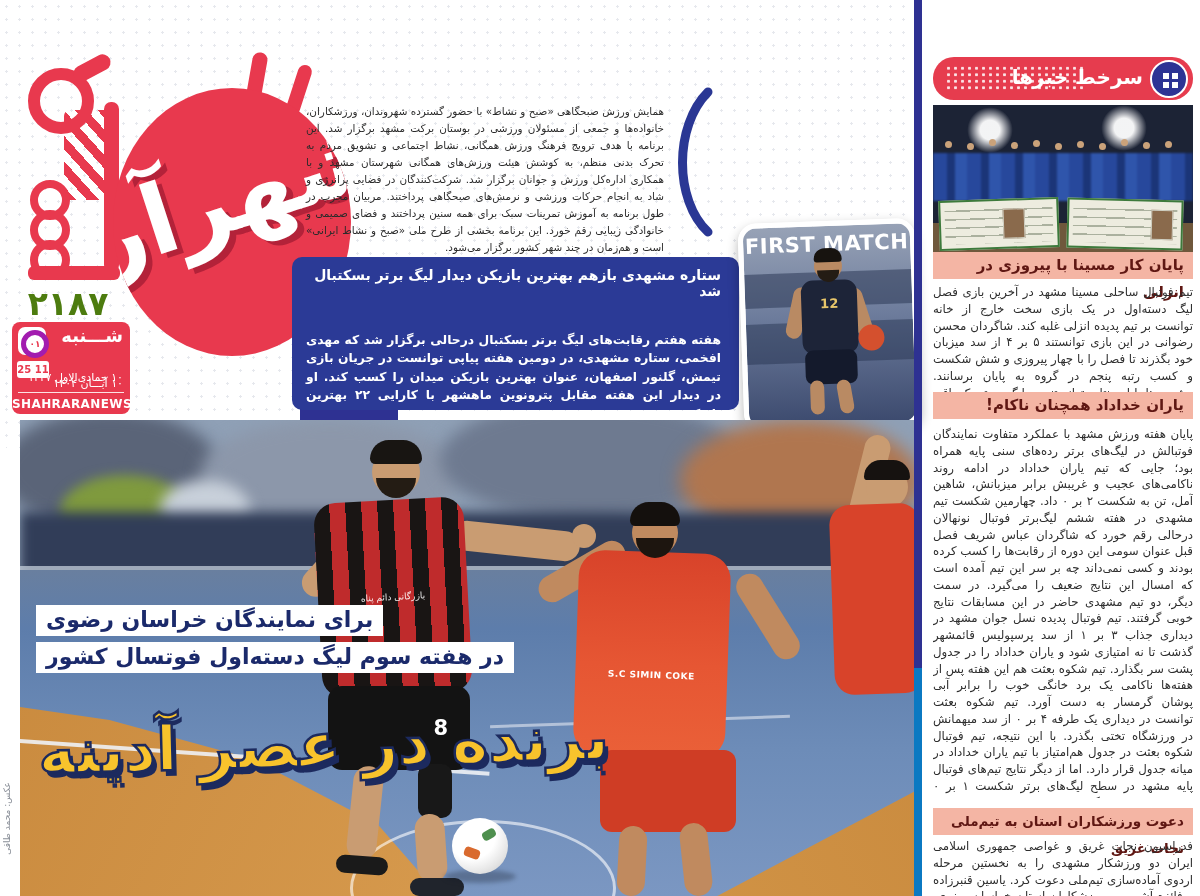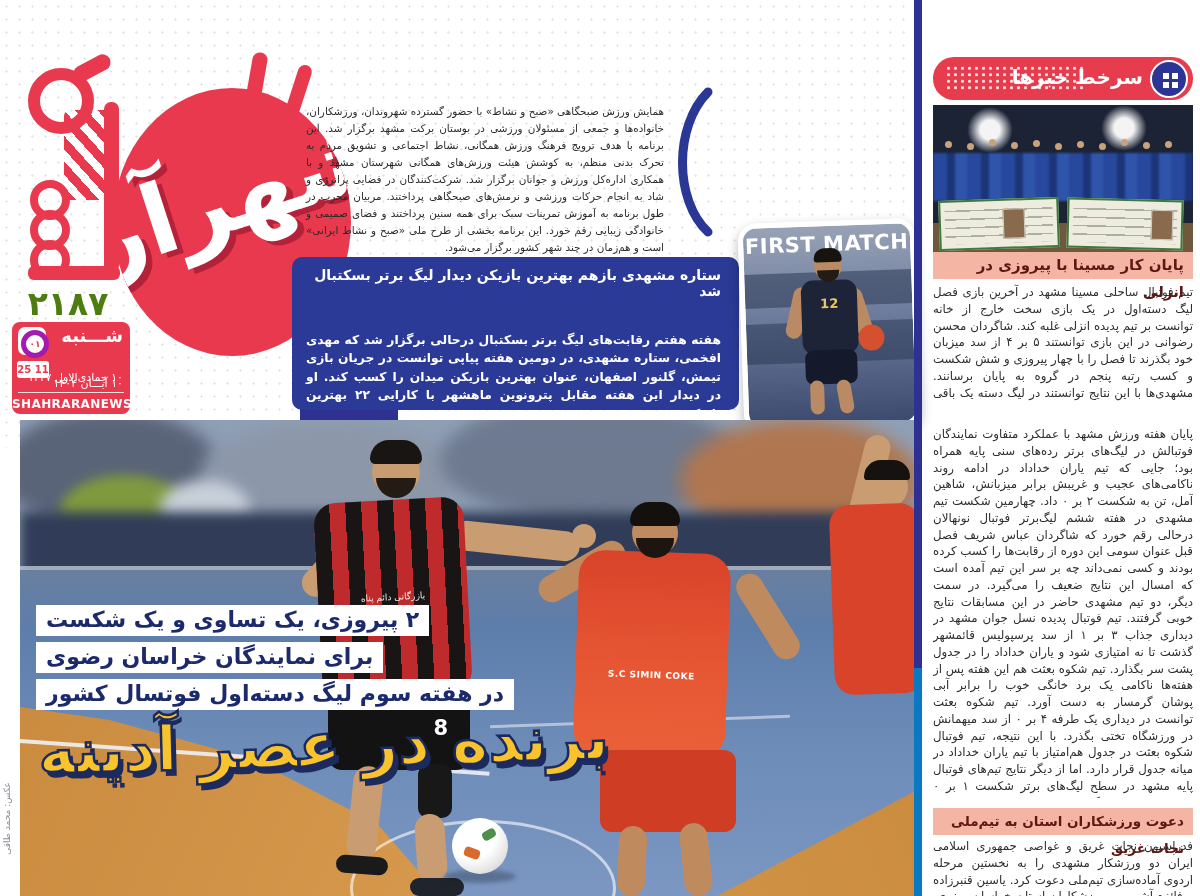--- a/index.html
+++ b/index.html
@@ -269,21 +269,20 @@
     <div class="pC-hair"></div>
     <div class="pC-torso"></div>
 
     <div class="ball-shadow"></div>
     <div class="ball">
       <div class="ball-m1"></div>
       <div class="ball-m2"></div>
     </div>
 
     <div class="deck">
-      <div class="deck-strip">۲ پیروزی، یک تساوی و یک شکست</div>
       <div class="deck-strip">برای نمایندگان خراسان رضوی</div>
       <div class="deck-strip">در هفته سوم لیگ دسته‌اول فوتسال کشور</div>
     </div>
     <div class="mp-headline">برنده در عصر آدینه</div>
   </div>
   <div class="abs photo-credit">عکس: محمد طاقی</div>
 
   <div class="abs divider-top"></div>
   <div class="abs divider-bottom"></div>
 
@@ -309,20 +308,23 @@
       <div class="sbp-banner-lines"></div>
       <div class="sbp-portrait" style="left:82px;top:8px;"></div>
     </div>
   </div>
 
   <div class="abs sb-band" style="top:252px;height:27px;">
     <span class="sb-band-text" style="font-size:15px;line-height:27px;">پایان کار مسینا با پیروزی در انزلی</span>
   </div>
   <div class="abs sb-body" style="top:284px;height:120px;">تیم فوتبال ساحلی مسینا مشهد در آخرین بازی فصل لیگ دسته‌اول در یک بازی سخت خارج از خانه توانست بر تیم پدیده انزلی غلبه کند. شاگردان محسن رضوانی در این بازی توانستند ۵ بر ۴ از سد میزبان خود بگذرند تا فصل را با چهار پیروزی و شش شکست و کسب رتبه پنجم در گروه به پایان برسانند. مشهدی‌ها با این نتایج توانستند در لیگ دسته یک باقی بمانند و از سقوط فرار کردند.</div>
 
+  <div class="abs sb-band" style="top:392px;height:27px;">
+    <span class="sb-band-text" style="font-size:15px;line-height:27px;">یاران خداداد همچنان ناکام!</span>
+  </div>
   <div class="abs sb-body" style="top:426px;height:372px;">پایان هفته ورزش مشهد با عملکرد متفاوت نمایندگان فوتبالش در لیگ‌های برتر رده‌های سنی پایه همراه بود؛ جایی که تیم یاران خداداد در ادامه روند ناکامی‌های عجیب و غریبش برابر میزبانش، شاهین آمل، تن به شکست ۲ بر ۰ داد. چهارمین شکست تیم مشهدی در هفته ششم لیگ‌برتر فوتبال نونهالان درحالی رقم خورد که شاگردان عباس شریف فصل قبل عنوان سومی این دوره از رقابت‌ها را کسب کرده بودند و کسی نمی‌داند چه بر سر این تیم آمده است که امسال این نتایج ضعیف را می‌گیرد. در سمت دیگر، دو تیم مشهدی حاضر در این مسابقات نتایج خوبی گرفتند. تیم فوتبال پدیده نسل جوان مشهد در دیداری جذاب ۳ بر ۱ از سد پرسپولیس قائمشهر گذشت تا نه امتیازی شود و یاران خداداد را در جدول پشت سر بگذارد. تیم شکوه بعثت هم این هفته پس از هفته‌ها ناکامی یک برد خانگی خوب را برابر آبی پوشان گرمسار به دست آورد. تیم شکوه بعثت توانست در دیداری یک طرفه ۴ بر ۰ از سد میهمانش در ورزشگاه تختی بگذرد. با این نتیجه، تیم فوتبال شکوه بعثت در جدول هم‌امتیاز با تیم یاران خداداد در میانه جدول قرار دارد. اما از دیگر نتایج تیم‌های فوتبال پایه مشهد در سطح لیگ‌های برتر شکست ۱ بر ۰ نماینده استان در لیگ برتر فوتبال نوجوانان بود؛ جایی که راپینا مقابل شاهین آمل در مشهد تن به شکست ۱ بر ۰ داد و فولاد مشهد برابر پاسارگاد نور به برتری ۳ بر ۰ رسید. اما یکی از بازی‌های مهم هفته دیدار امروز است؛ جایی که در لیگ برتر فوتبال جوانان و در هفته ششم این مسابقات عالی حرفه‌ای، قهرمان فصل گذشته، در مازندران میهمان تیم پاسارگاد خواهد بود. شاگردان محمد بابایی پس از چند هفته ناکامی در پی بازگشت به جدول مسابقات برای داشتن شانس صعود از این گروه هستند.</div>
 
   <div class="abs sb-band" style="top:808px;height:27px;">
     <span class="sb-band-text" style="font-size:13.5px;line-height:27px;">دعوت ورزشکاران استان به تیم‌ملی نجات غریق</span>
   </div>
   <div class="abs sb-body" style="top:838px;height:58px;">فدراسیون نجات غریق و غواصی جمهوری اسلامی ایران دو ورزشکار مشهدی را به نخستین مرحله اردوی آماده‌سازی تیم‌ملی دعوت کرد. یاسین قنبرزاده و فائزه آشورپور، ورزشکاران استان خراسان رضوی، برای حضور در اولین مرحله چهار اردوی آمادگی تیم‌ملی نجات غریق در سال ۱۴۰۴ با هدف</div>
 
 </div>
 
 </body></html>

